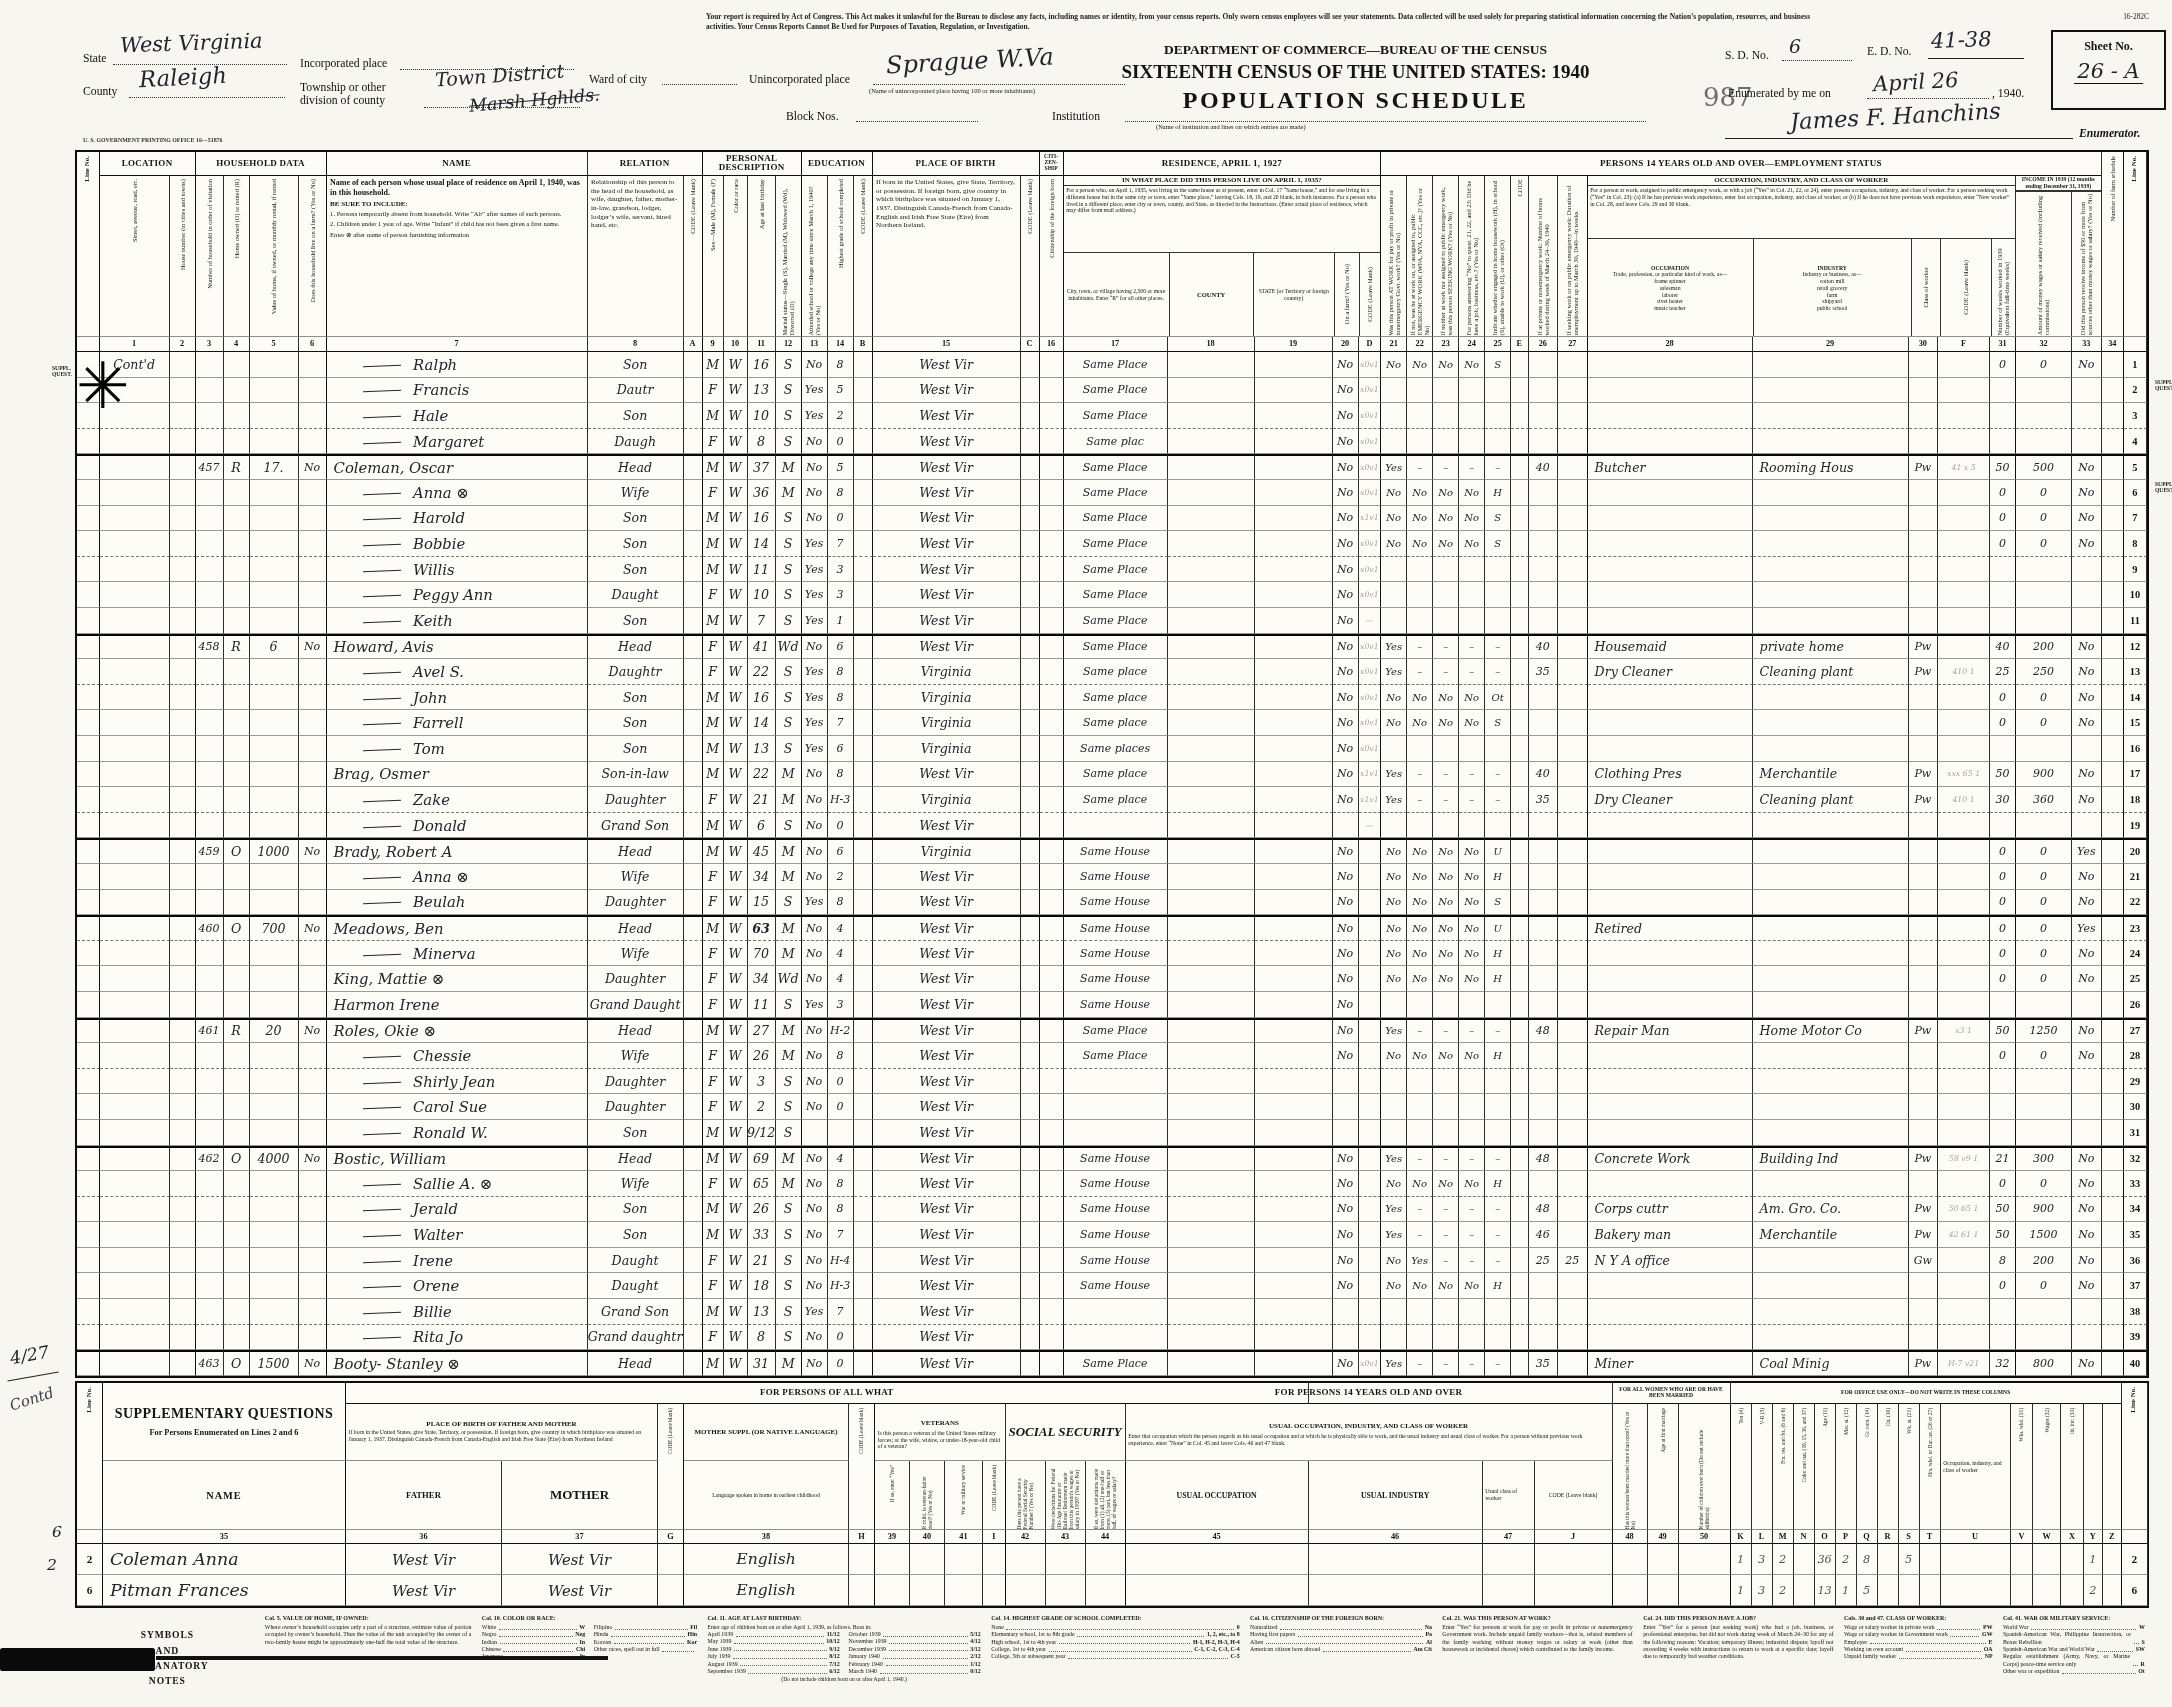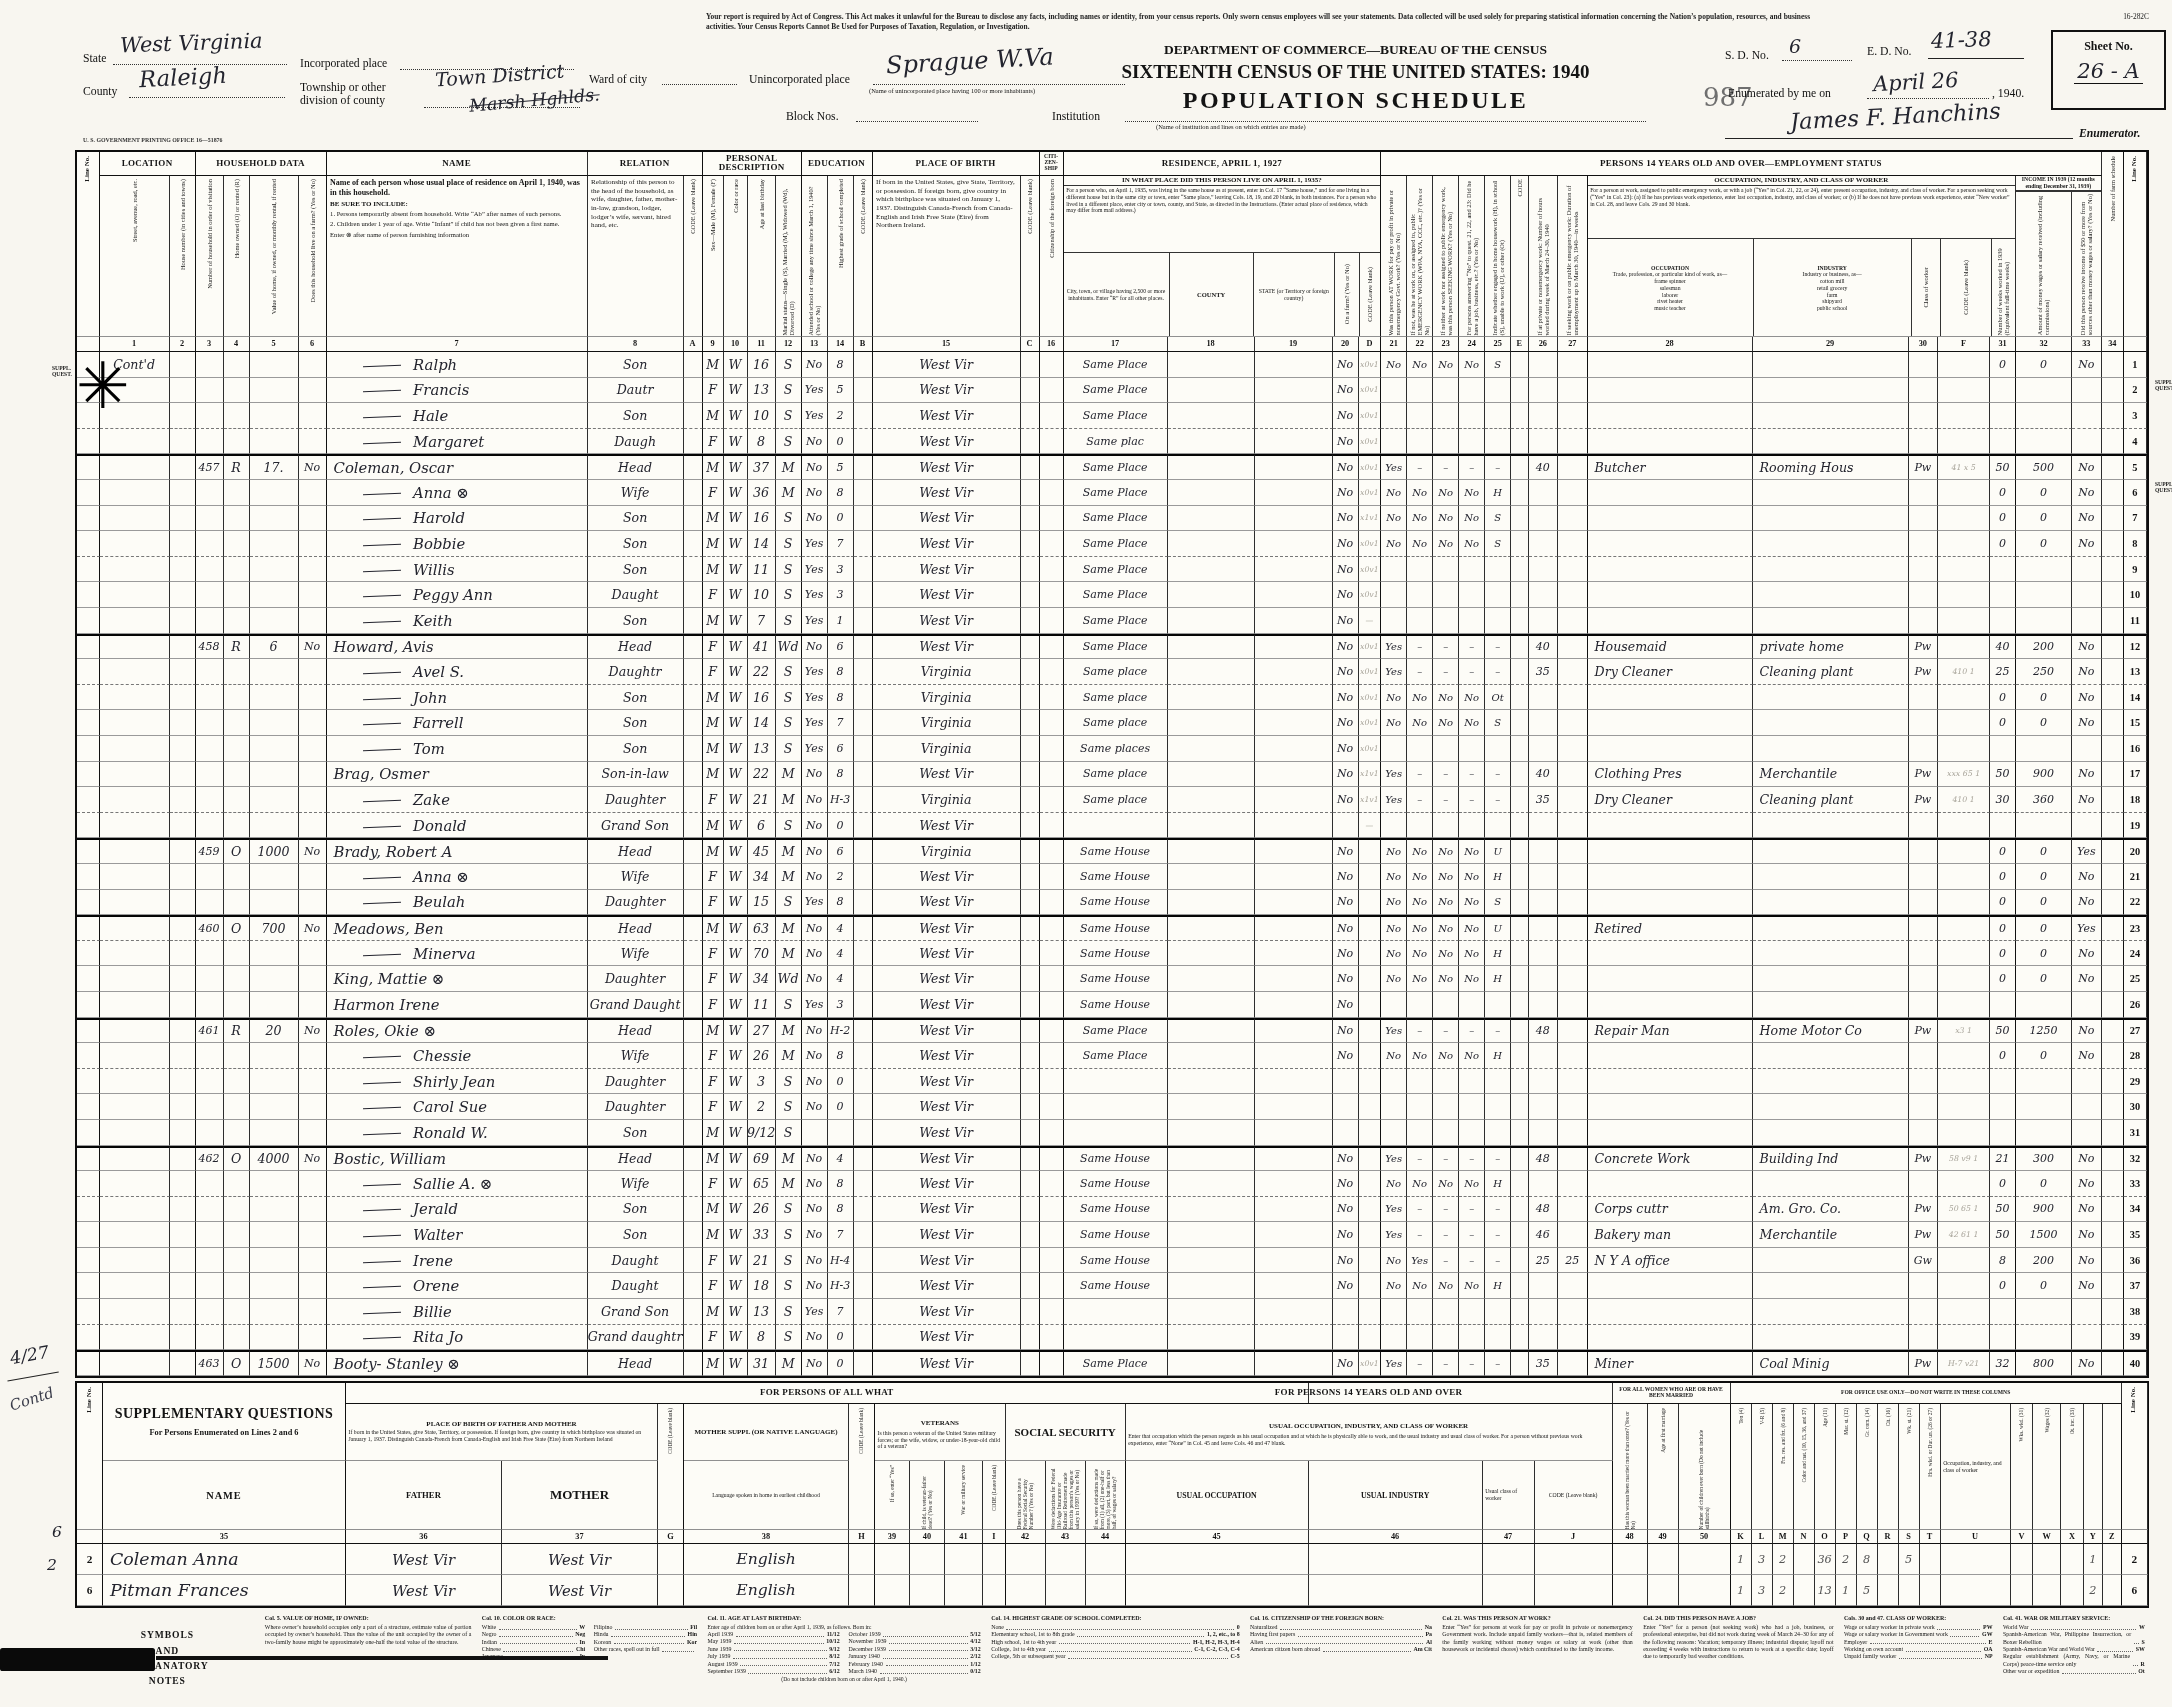--- a/index.html
+++ b/index.html
@@ -2132,21 +2132,21 @@
       <div class="mc dc hhtop dotb" style="grid-area: 26 / 9 / span 1 / span 1;">
         <span class="hw h14">Head</span>
       </div>
       <div class="mc thickR dc hhtop dotb" style="grid-area: 26 / 10 / span 1 / span 1;"></div>
       <div class="mc dc hhtop dotb" style="grid-area: 26 / 11 / span 1 / span 1;">
         <span class="hw h14">M</span>
       </div>
       <div class="mc dc hhtop dotb" style="grid-area: 26 / 12 / span 1 / span 1;">
         <span class="hw h14">W</span>
       </div>
-      <div class="mc dc hhtop dotb" style="grid-area: 26 / 13 / span 1 / span 1;">
+      <div class="mc dc hhtop dotb" style="grid-area: 26 / 13 / span 1 / span 1; font-weight: bold;">
         <span class="hw h14">63</span>
       </div>
       <div class="mc thickR dc hhtop dotb" style="grid-area: 26 / 14 / span 1 / span 1;">
         <span class="hw h14">M</span>
       </div>
       <div class="mc dc hhtop dotb" style="grid-area: 26 / 15 / span 1 / span 1;">
         <span class="hw h12">No</span>
       </div>
       <div class="mc dc hhtop dotb" style="grid-area: 26 / 16 / span 1 / span 1;">
         <span class="hw h12">4</span>
@@ -3595,21 +3595,21 @@
       <div class="mc parc" style="grid-area: 2 / 6 / span 1 / span 1;">
         <b style="font-size:7px;">MOTHER SUPPL (OR NATIVE LANGUAGE)</b>
       </div>
       <div class="mc thickR rotc" style="grid-area: 2 / 7 / span 2 / span 1;">
         <span class="rotTxt sm">CODE (Leave blank)</span>
       </div>
       <div class="mc parc" style="grid-area: 2 / 8 / span 1 / span 4;">
         <div><b style="font-size:7px;">VETERANS</b><div class="instr">Is this person a veteran of the United States military forces; or the wife, widow, or under-18-year-old child of a veteran?</div></div>
       </div>
       <div class="mc parc" style="grid-area: 2 / 12 / span 1 / span 3;">
-        <b style="font-size:11px;">SOCIAL SECURITY</b>
+        <b style="font-size:13px;font-style:italic;">SOCIAL SECURITY</b>
       </div>
       <div class="mc parc" style="grid-area: 2 / 15 / span 1 / span 4;">
         <div><b style="font-size:7px;">USUAL OCCUPATION, INDUSTRY, AND CLASS OF WORKER</b><div class="instr">Enter that occupation which the person regards as his usual occupation and at which he is physically able to work, and the usual industry and usual class of worker.  For a person without previous work experience, enter “None” in Col. 45 and leave Cols. 46 and 47 blank.</div></div>
       </div>
       <div class="mc" style="grid-area: 3 / 3 / span 1 / span 1;">
         <b style="font-size:8.7px;">FATHER</b>
       </div>
       <div class="mc" style="grid-area: 3 / 4 / span 1 / span 1;">
         <b style="font-size:13px;">MOTHER</b>
       </div>

